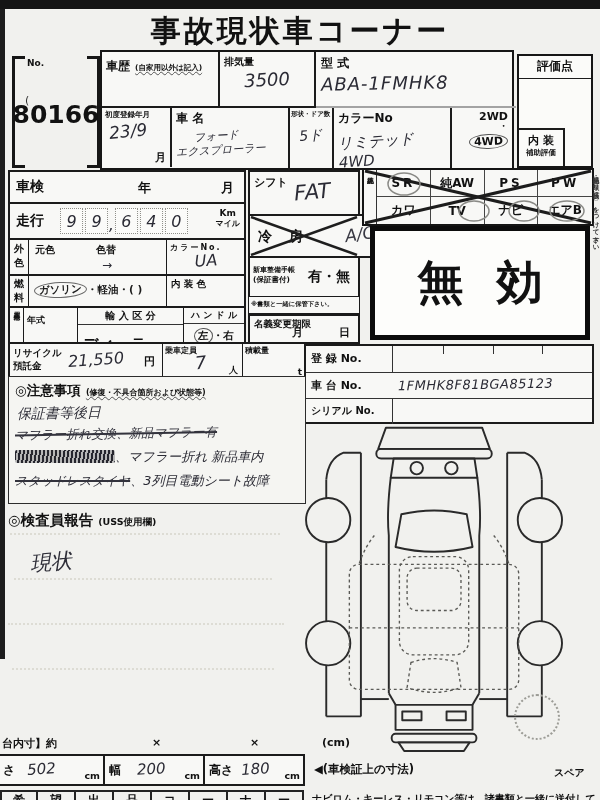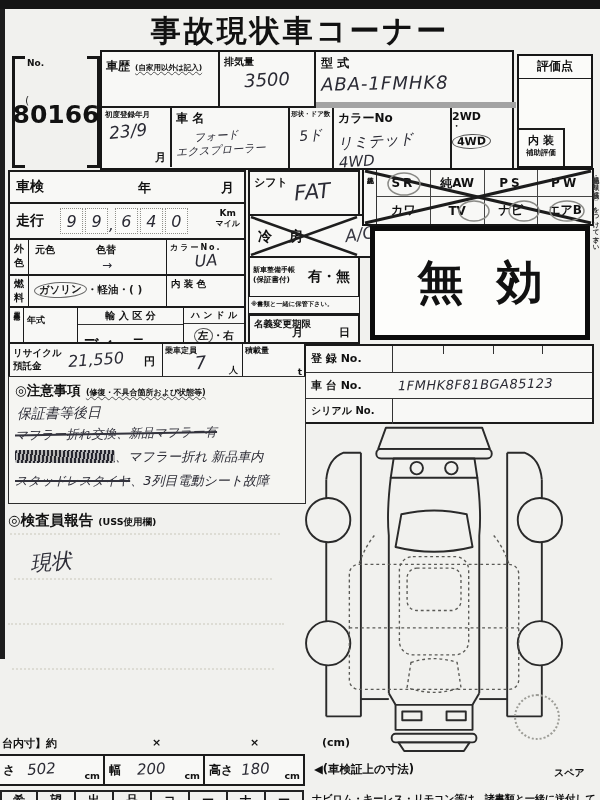--- a/index.html
+++ b/index.html
@@ -41,21 +41,21 @@
   <div class="abs" style="left:100px;top:50px;width:414px;height:120px;border:2.5px solid #161616;background:#f8f8f6;">
 
     <div class="cell" style="left:0;top:0;width:118px;height:56px;border-right:2px solid #1b1b1b;border-bottom:2px solid #1b1b1b;padding:3px 4px;">
       <span class="lbl" style="font-size:12px;">車歴</span>
       <span class="lbl wavy" style="font-size:7.5px;">(自家用以外は記入)</span>
     </div>
     <div class="cell" style="left:118px;top:0;width:96px;height:56px;border-right:2px solid #1b1b1b;border-bottom:2px solid #1b1b1b;padding:3px 4px;">
       <div class="lbl" style="font-size:10px;">排気量</div>
       <div class="hw" style="font-size:18px;text-align:center;transform:rotate(-3deg);">3500</div>
     </div>
-    <div class="cell" style="left:214px;top:0;width:200px;height:56px;border-bottom:6px solid #a3a3a3;padding:3px 5px;">
+    <div class="cell" style="left:214px;top:0;width:200px;height:56px;border-bottom:2px solid #a3a3a3;padding:3px 5px;">
       <div class="lbl" style="font-size:12px;">型 式</div>
       <div class="hw" style="font-size:18px;letter-spacing:1px;transform:rotate(-1deg);">ABA-1FMHK8</div>
     </div>
 
     <div class="cell" style="left:0;top:56px;width:70px;height:59px;border-right:2px solid #1b1b1b;padding:2px 3px;">
       <div class="lbl" style="font-size:7.5px;">初度登録年月</div>
       <div class="hw" style="font-size:17px;margin-left:4px;transform:rotate(-6deg);">23/9</div>
       <div class="lbl" style="position:absolute;right:4px;bottom:2px;font-size:11px;">月</div>
     </div>
     <div class="cell" style="left:70px;top:56px;width:118px;height:64px;border-right:2px solid #1b1b1b;padding:2px 4px;">
@@ -64,21 +64,21 @@
       <div class="hw" style="font-size:11px;transform:rotate(-3deg);">エクスプローラー</div>
     </div>
     <div class="cell" style="left:188px;top:56px;width:44px;height:64px;border-right:2px solid #1b1b1b;padding:2px 1px;">
       <div class="lbl" style="font-size:6.5px;">形状・ドア数</div>
       <div class="hw" style="font-size:14px;text-align:center;margin-top:8px;transform:rotate(-5deg);">5ド</div>
     </div>
     <div class="cell" style="left:232px;top:56px;width:118px;height:64px;border-right:2px solid #1b1b1b;padding:2px 4px;">
       <div class="lbl" style="font-size:12px;">カラーNo</div>
       <div class="hw" style="font-size:15px;transform:rotate(-4deg);margin-top:4px;">リミテッド4WD</div>
     </div>
-    <div class="cell" style="left:350px;top:56px;width:56px;height:64px;text-align:left;padding-top:2px;">
+    <div class="cell" style="left:350px;top:56px;width:56px;height:64px;text-align:right;padding-top:2px;">
       <div class="lbl" style="font-size:11px;">2WD</div>
       <div class="lbl" style="font-size:9px;line-height:7px;">・</div>
       <div><span class="lbl circ" style="font-size:11px;border-color:#555;">4WD</span></div>
     </div>
   </div>
 
   <div class="abs" style="left:517px;top:54px;width:76px;height:114px;border:2.5px solid #161616;background:#fbfbf9;">
     <div class="lbl" style="height:20px;border-bottom:1.5px solid #1b1b1b;text-align:center;font-size:12px;padding-top:2px;">評価点</div>
     <div class="cell" style="left:0;bottom:0;width:46px;height:38px;border-top:2px solid #1b1b1b;border-right:2px solid #1b1b1b;text-align:center;">
       <div class="lbl" style="font-size:11px;margin-top:3px;">内 装</div>

